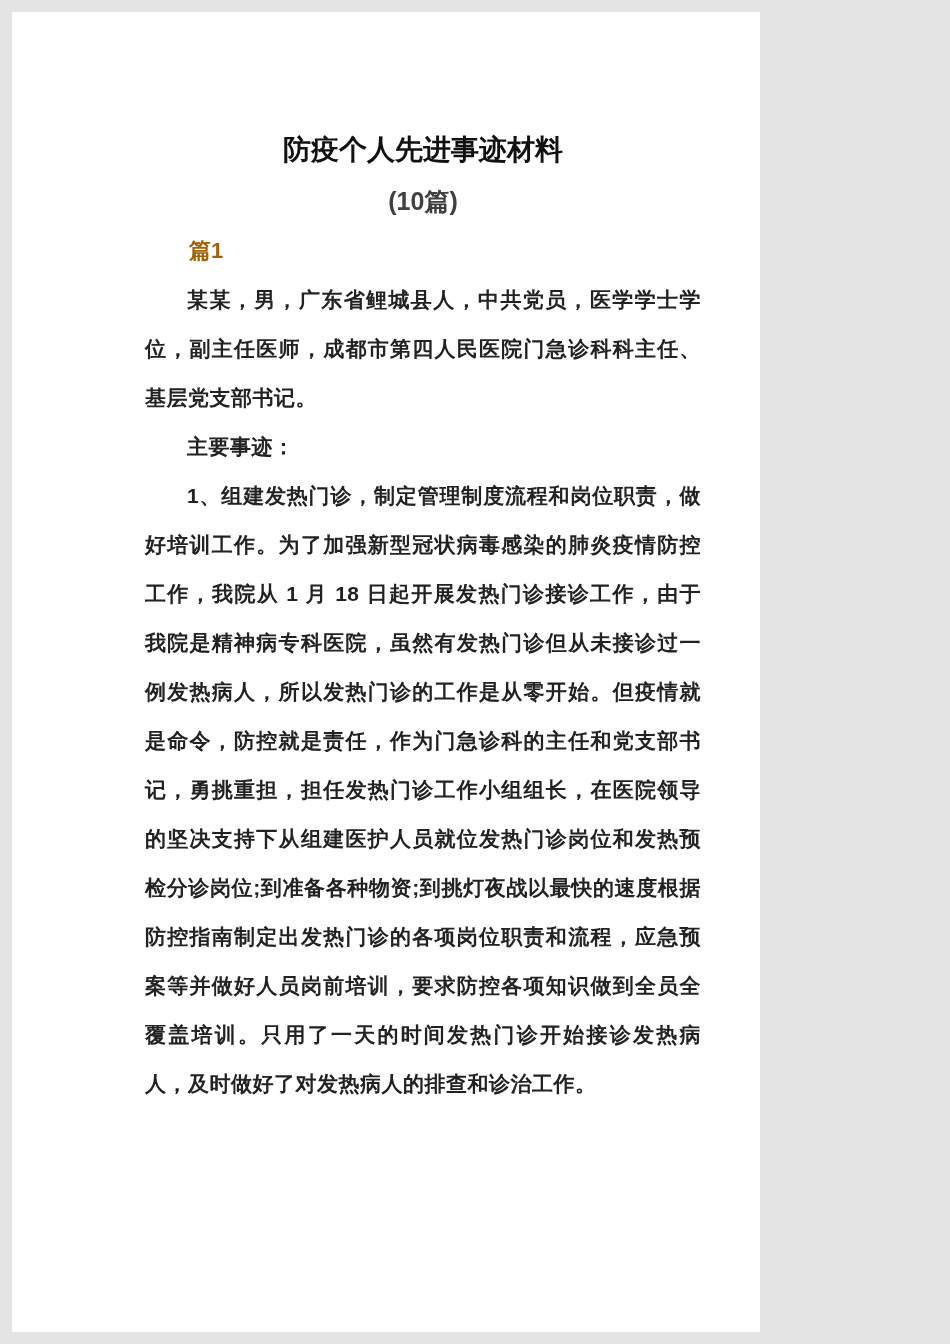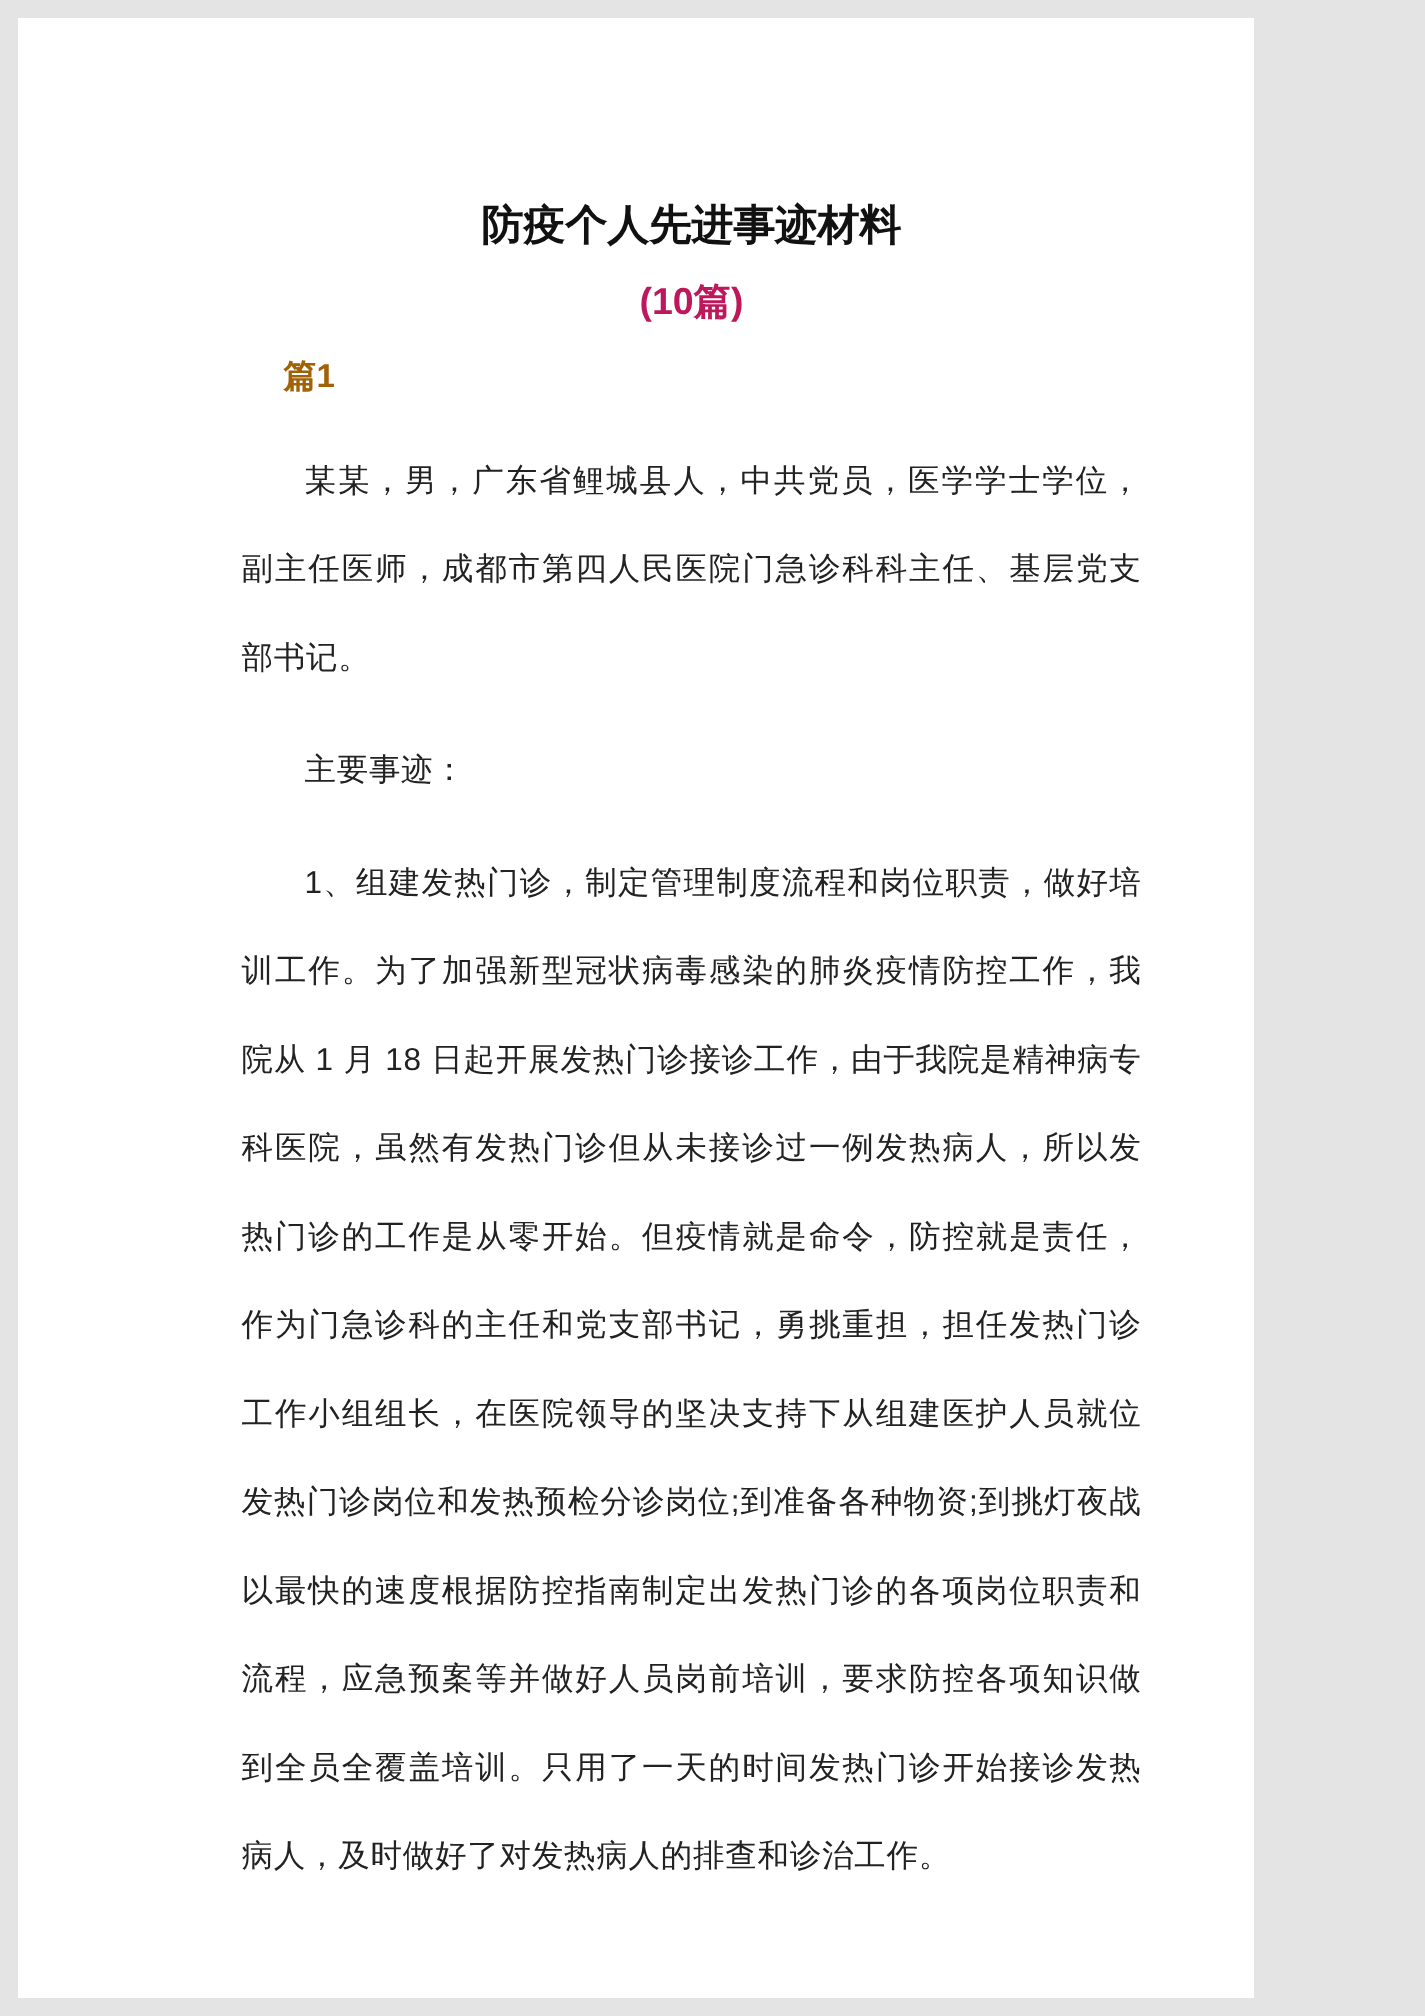--- a/index.html
+++ b/index.html
@@ -8,58 +8,58 @@
   }
   body {
     width: 950px;
     height: 1344px;
     background: #e4e4e4;
     font-family: "Liberation Sans", "DejaVu Sans", sans-serif;
     overflow: hidden;
   }
   .page {
     box-sizing: border-box;
-    width: 824px;
+    width: 748px;
     height: 1320px;
     margin: 12px;
     background: #ffffff;
     padding: 112px 59px 30px 133px; 
     overflow: hidden;
     color: #1e1e1e;
   }
   .doc-title {
     margin: 0;
     text-align: center;
     font-size: 28px;
     font-weight: bold;
     color: #111111;
     line-height: 52px;
   }
   .doc-subtitle {
     margin: 0;
     text-align: center;
     font-size: 25px;
     font-weight: bold;
-    color: #be185d;
+    color: #404040;
     line-height: 50px;
   }
   .section-heading {
     margin: 0;
     font-size: 22px;
     font-weight: bold;
     color: #a16207;
     line-height: 49px;
     text-indent: 2em;
   }
   .para {
-    margin: 16px;
+    margin: 0;
     font-size: 21px;
-    font-weight: 400;
+    font-weight: 700;
     color: #222222;
-    line-height: 59px;
+    line-height: 49px;
     text-indent: 2em;
     text-align: justify;
     letter-spacing: 0.5px;
   }
 </style>
 </head>
 <body>
 
 <div class="page">
   <h1 class="doc-title">防疫个人先进事迹材料</h1>

